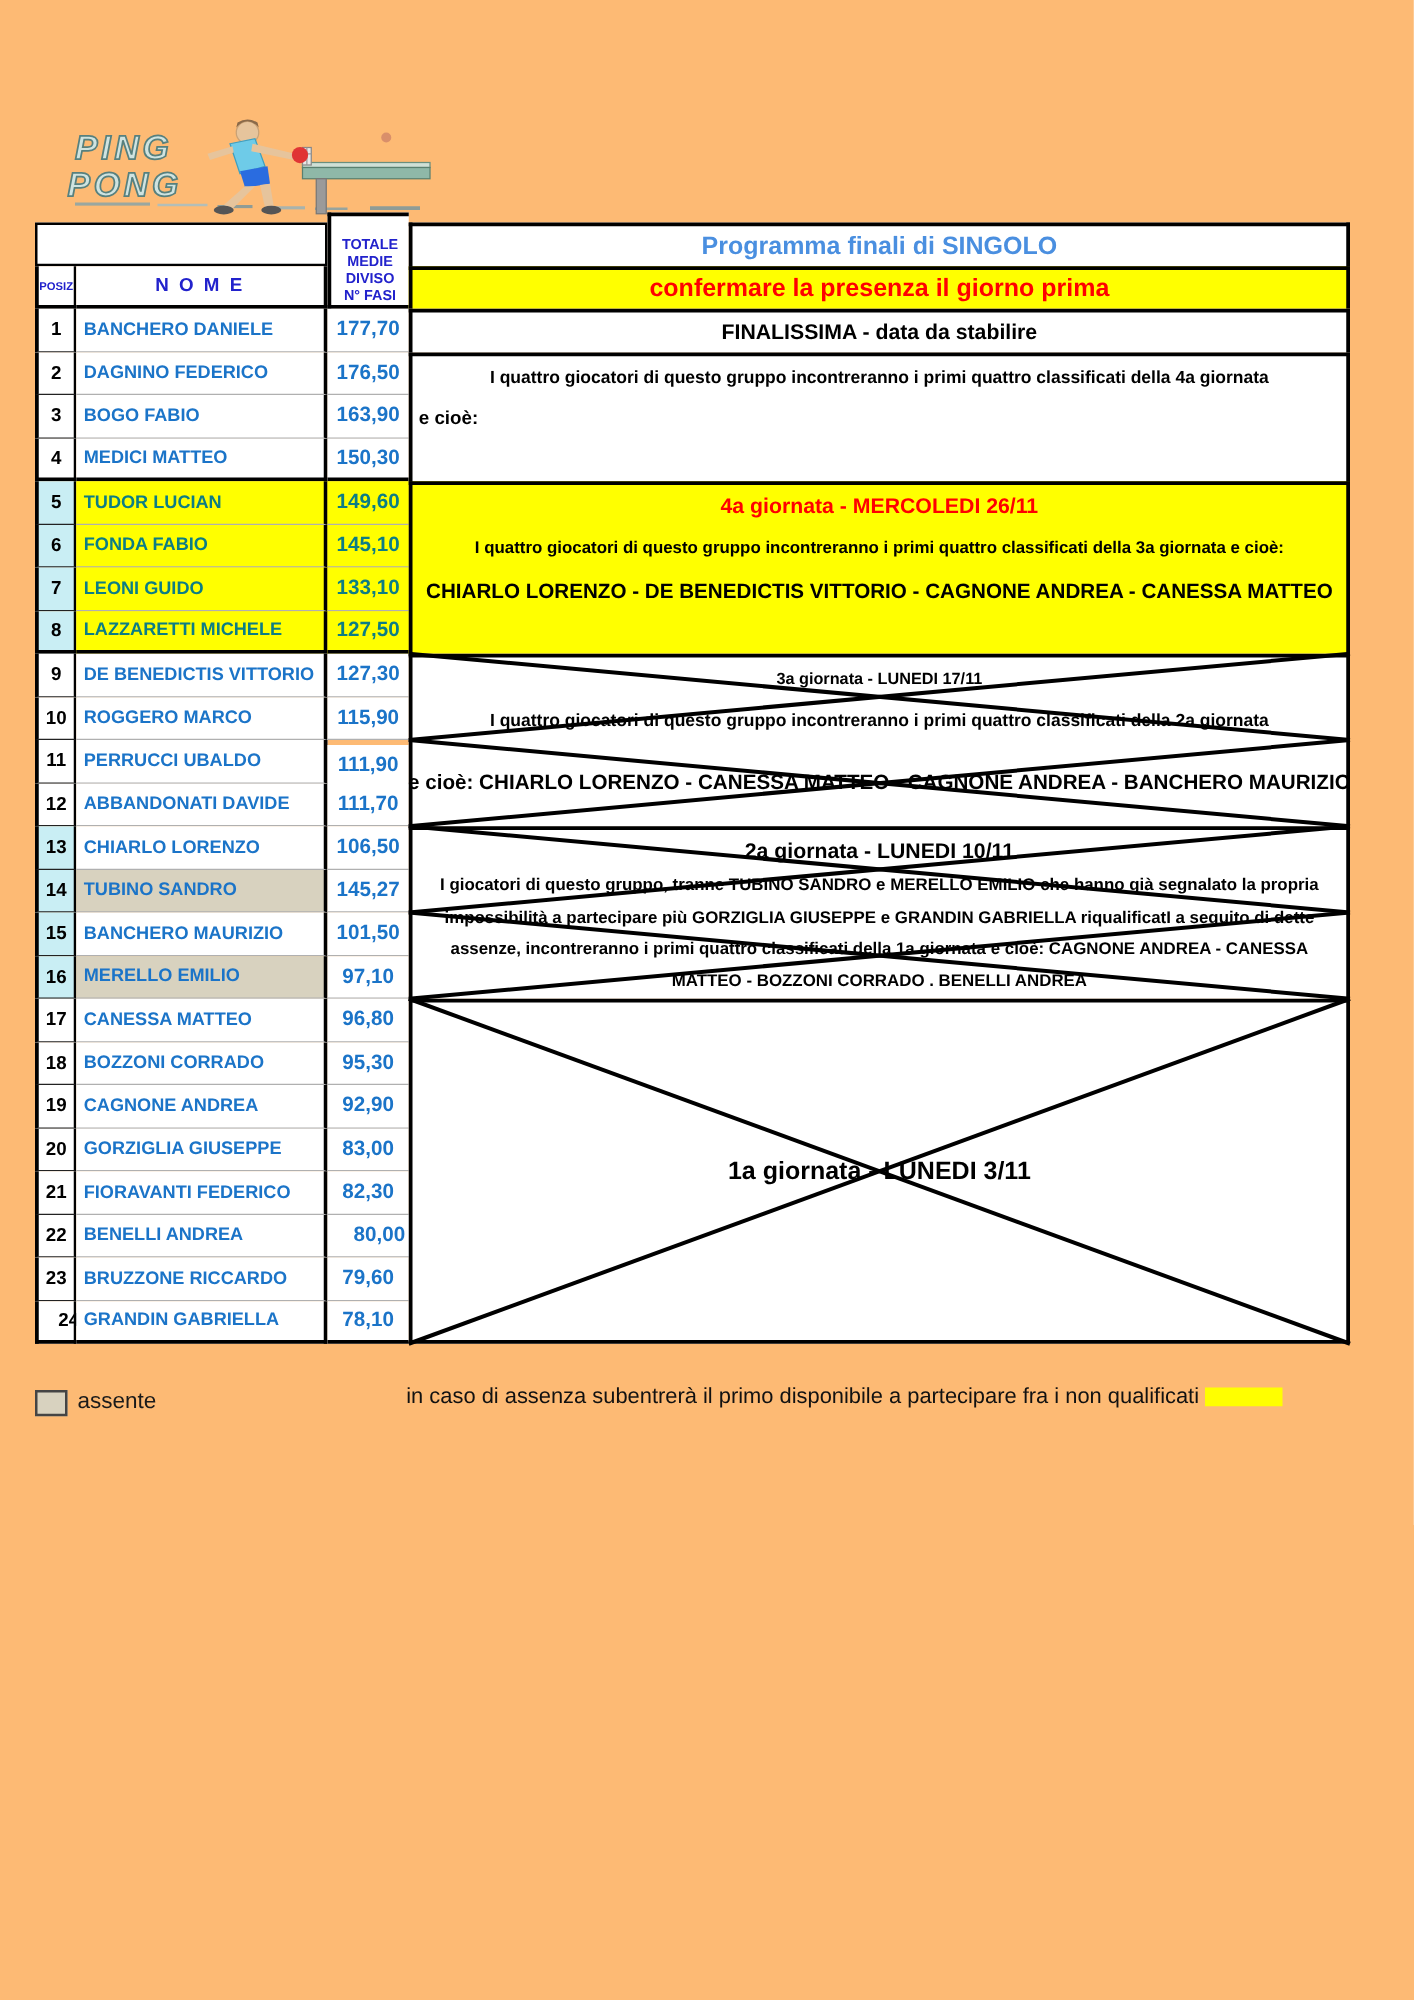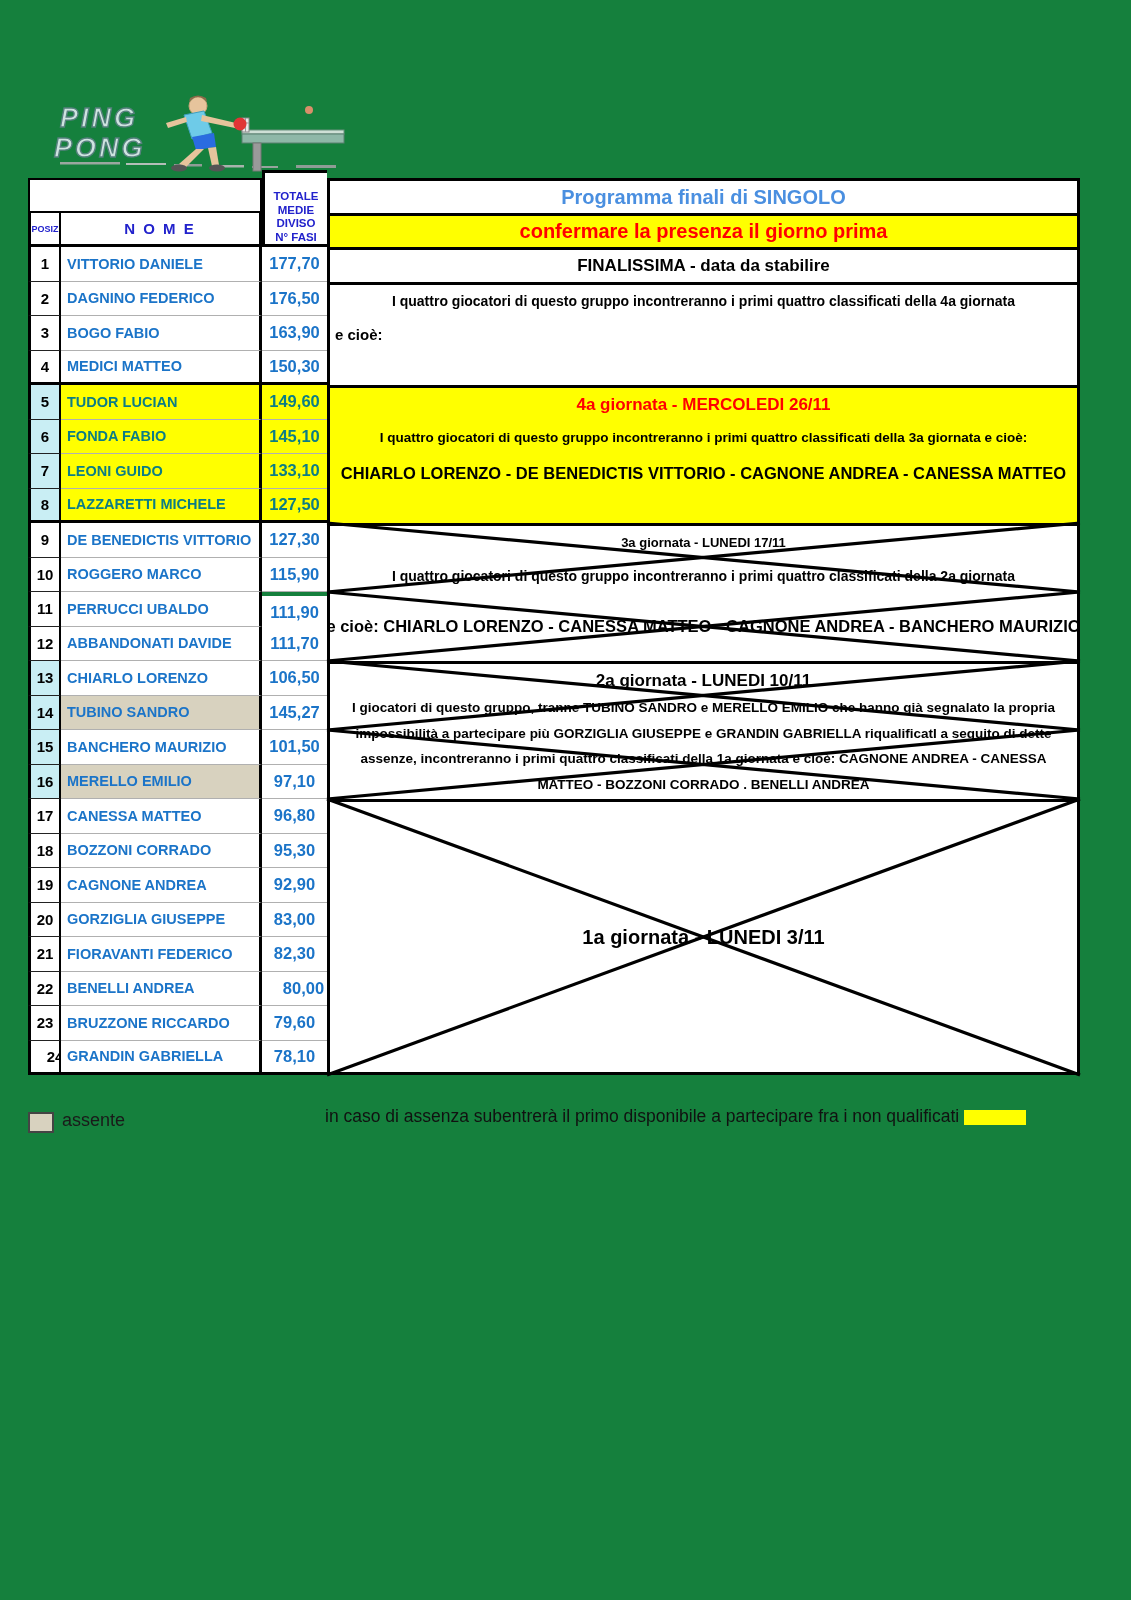--- a/index.html
+++ b/index.html
@@ -9,21 +9,21 @@
     --group-teal:#0c7d85;
     --posiz-cyan:#c9eef4;
     --absent-beige:#d8d2bf;
     --header-blue:#2222cc;
     --title-blue:#4a8fe0;
     --thin-gray:#b0b0b0;
   }
   *{box-sizing:border-box;margin:0;padding:0;}
   html,body{background:#fff;}
   body{width:1131px;height:1600px;font-family:"Liberation Sans",sans-serif;position:relative;overflow:hidden;}
-  .page{position:absolute;left:0;top:0;width:1131px;height:1600px;background:#15803d;}
+  .page{position:absolute;left:0;top:0;width:1131px;height:1600px;background:#fdba74;}
   .abs{position:absolute;}
 
   
   .logo{left:46px;top:93px;width:305px;height:82px;z-index:6;}
 
   
   .ltable{left:28px;top:170px;width:299px;height:905px;z-index:2;}
   .cell{position:absolute;display:flex;align-items:center;background:#fff;}
   .blank-hd{left:0;top:8px;width:234px;height:35px;border:2px solid #000;}
   .score-hd{left:234px;top:0;width:65px;height:77px;border:3px solid #000;border-right:none;
@@ -127,21 +127,21 @@
       <span>TOTALE</span>
       <span>MEDIE</span>
       <span>DIVISO</span>
       <span>N° FASI</span>
     </div>
     <div class="cell posiz-hd">POSIZ</div>
     <div class="cell nome-hd">N O M E</div>
     <div id="rows-host">
   <div>
     <div class="cell pcell" style="top: 77px; height: 34.5px; left: 0px; width: 33px;">1</div>
-    <div class="cell ncell" style="top: 77px; height: 34.5px; left: 33px; width: 201px;">VITTORIO DANIELE</div>
+    <div class="cell ncell" style="top: 77px; height: 34.5px; left: 33px; width: 201px;">BANCHERO DANIELE</div>
     <div class="cell scell" style="top: 77px; height: 34.5px; left: 234px; width: 65px;">177,70</div>
   </div>
 
   <div>
     <div class="cell pcell" style="top: 111.5px; height: 34.5px; left: 0px; width: 33px;">2</div>
     <div class="cell ncell" style="top: 111.5px; height: 34.5px; left: 33px; width: 201px;">DAGNINO FEDERICO</div>
     <div class="cell scell" style="top: 111.5px; height: 34.5px; left: 234px; width: 65px;">176,50</div>
   </div>
 
   <div>

